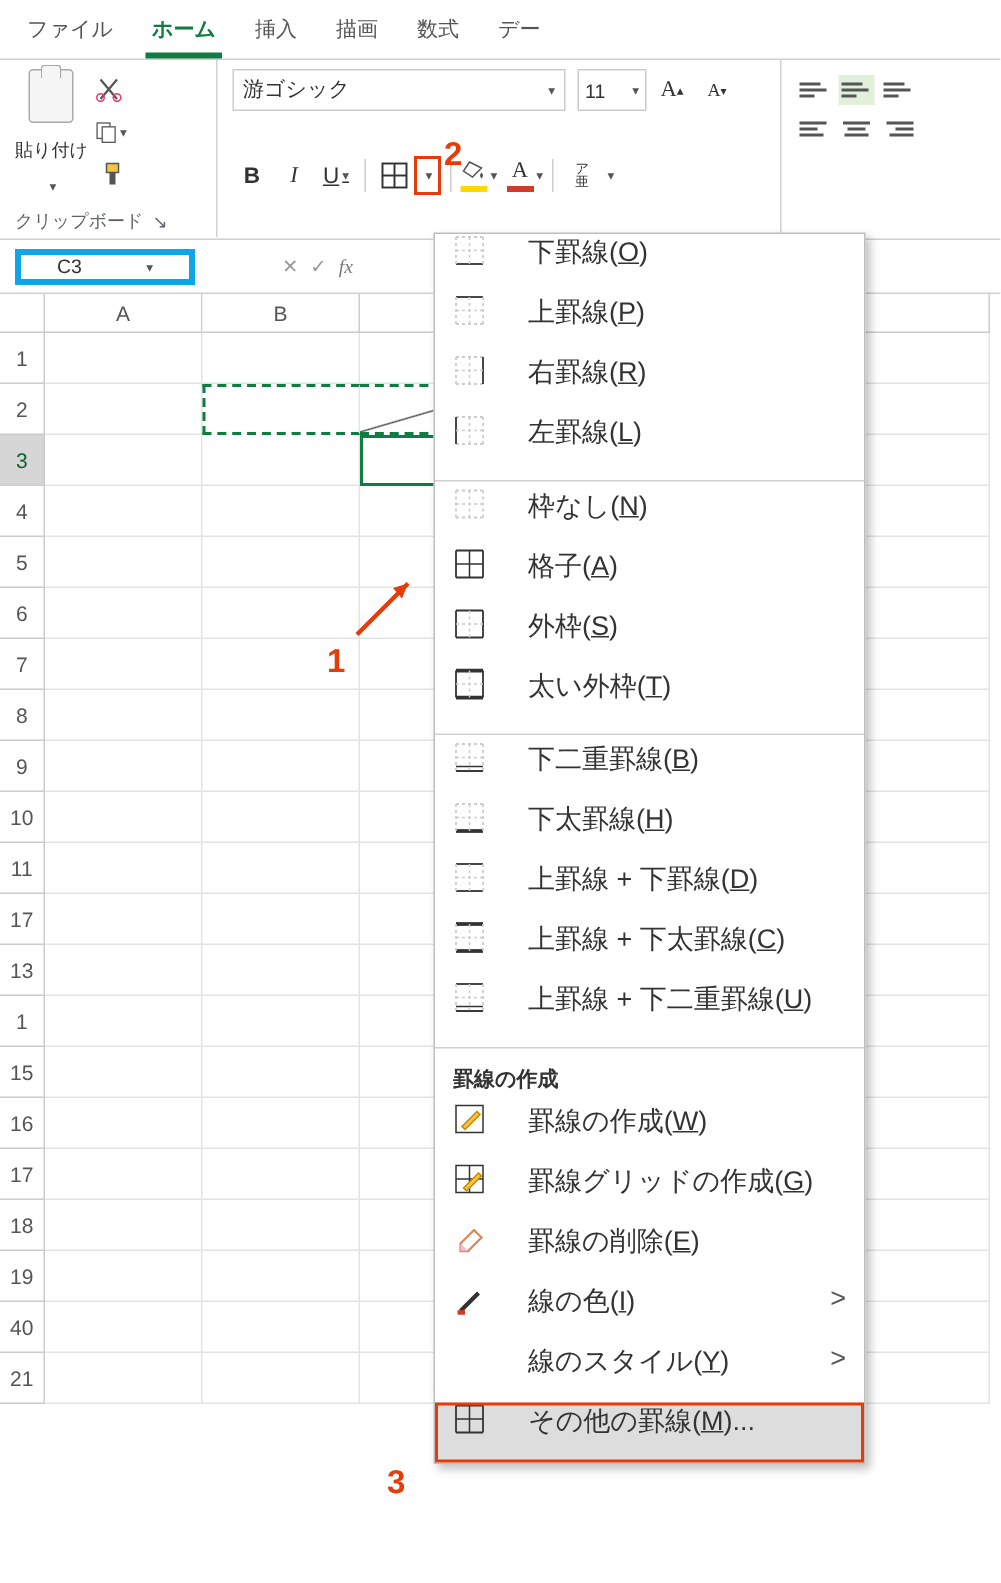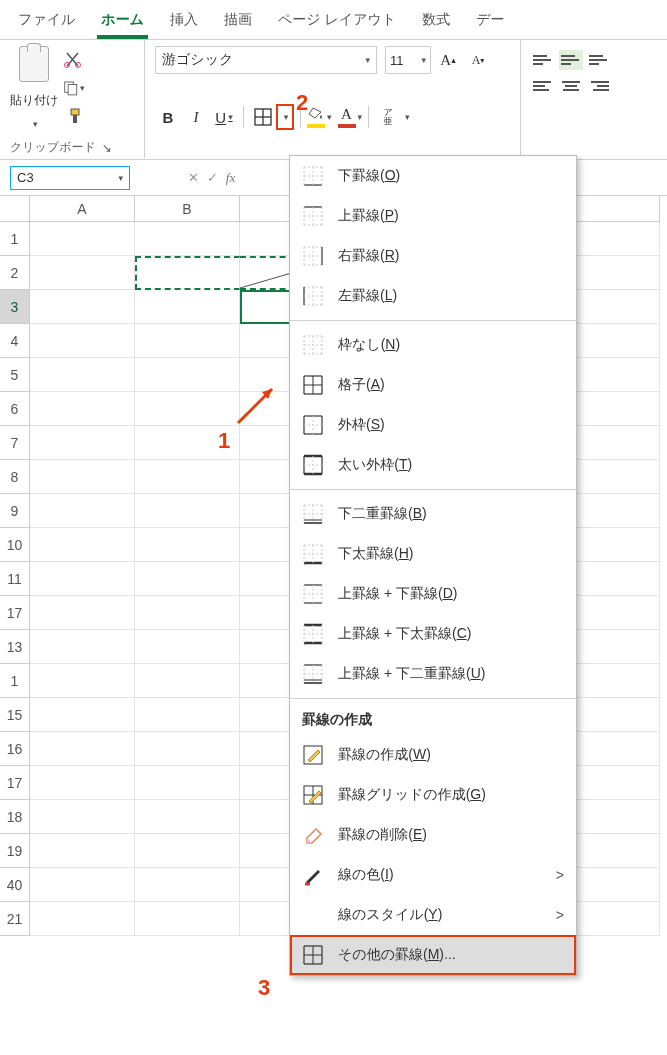--- a/index.html
+++ b/index.html
@@ -31,21 +31,21 @@
     .fill-btn,.fontcolor-btn{display:flex;align-items:center;height:26px}
     .color-bar{width:18px;height:4px;background:#ffd800;margin-top:1px}
     .color-bar.red{background:#d13b2a}
     .align-grp{display:flex;flex-direction:column;gap:6px}
     .align-row{display:flex;gap:4px}
     .abtn{width:24px;height:20px;display:flex;flex-direction:column;justify-content:center;gap:2px;cursor:pointer;padding:2px}
     .abtn span{height:2px;background:#555;display:block}
     .abtn.sel{background:#e2efda}
     
     .fbar{display:flex;align-items:center;height:36px;border-bottom:1px solid #d0d0d0;padding:4px 10px;gap:8px}
-    .namebox{display:flex;align-items:center;border:1px solid #0ea5e9;width:120px;height:24px;padding:0 6px;justify-content:space-between}
+    .namebox{display:flex;align-items:center;border:4px solid #0ea5e9;width:120px;height:24px;padding:0 24px;justify-content:space-between}
     .fx-btns{display:flex;align-items:center;gap:8px;margin-left:50px;color:#777}
     .fx-btns .x{color:#999}
     .fx-btns .chk{color:#999}
     .fx{font-style:italic;font-family:serif}
     
     .grid{position:relative}
     .col-hdr{display:flex;height:26px}
     .col-hdr div{border-right:1px solid #ccc;border-bottom:1px solid #ccc;display:flex;align-items:center;justify-content:center;font-size:14px;color:#555;background:#fff}
     .corner{width:30px;background:#fff}
     .cw{width:105px}
@@ -56,38 +56,37 @@
     .cell.cpy{border-top:2px dashed #107c41;border-bottom:2px dashed #107c41}
     .cell.cpy-l{border-left:2px dashed #107c41}
     .cell.cpy-r{border-right:2px dashed #107c41}
     .cell.sel{border:2px solid #107c41}
     .diag{position:relative}
     .diag:after{content:'';position:absolute;top:0;left:0;width:100%;height:100%;background:linear-gradient(to bottom right,transparent calc(50% - 1px),#555,transparent calc(50% + 1px))}
     
     .menu{position:absolute;left:289px;top:155px;width:288px;background:#fff;border:1px solid #bdbdbd;box-shadow:3px 3px 6px rgba(0,0,0,0.25);z-index:10}
     .menu-hdr{padding:8px 12px 6px;font-weight:700;font-size:14px}
     .menu-sep{height:1px;background:#d0d0d0;margin:4px 0}
-    .mi{display:flex;align-items:center;height:40px;padding:0 12px;gap:14px;cursor:pointer;font-size:14px}
+    .mi{display:flex;height:40px;padding:0 12px;gap:28px;cursor:pointer;font-size:18px}
     .mi.hl{background:#ddd;outline:2px solid #e63b0a;outline-offset:-2px}
     .mi .ic{width:22px;height:22px;display:flex;align-items:center;justify-content:center}
     .mi .sub{margin-left:auto;color:#555}
     .mi .mn{text-decoration:underline}
     .callout{position:absolute;color:#e63b0a;font-weight:700;font-size:22px;z-index:20}
     .arrow{position:absolute;width:48px;height:48px;z-index:19}
     .arrow svg{overflow:visible}
   </style>
 </head>
 <body>
 
 <div class="ribbon-tabs">
   <span>ファイル</span>
   <span class="active">ホーム</span>
   <span>挿入</span>
   <span>描画</span>
-  <span>ページ レイアウト</span>
   <span>数式</span>
   <span>デー</span>
 </div>
 
 <div class="ribbon">
   <div class="grp" style="width:145px">
     <div class="grp-row">
       <div class="big-paste">
         <div class="clip-icon"></div>
         <span>貼り付け</span>

